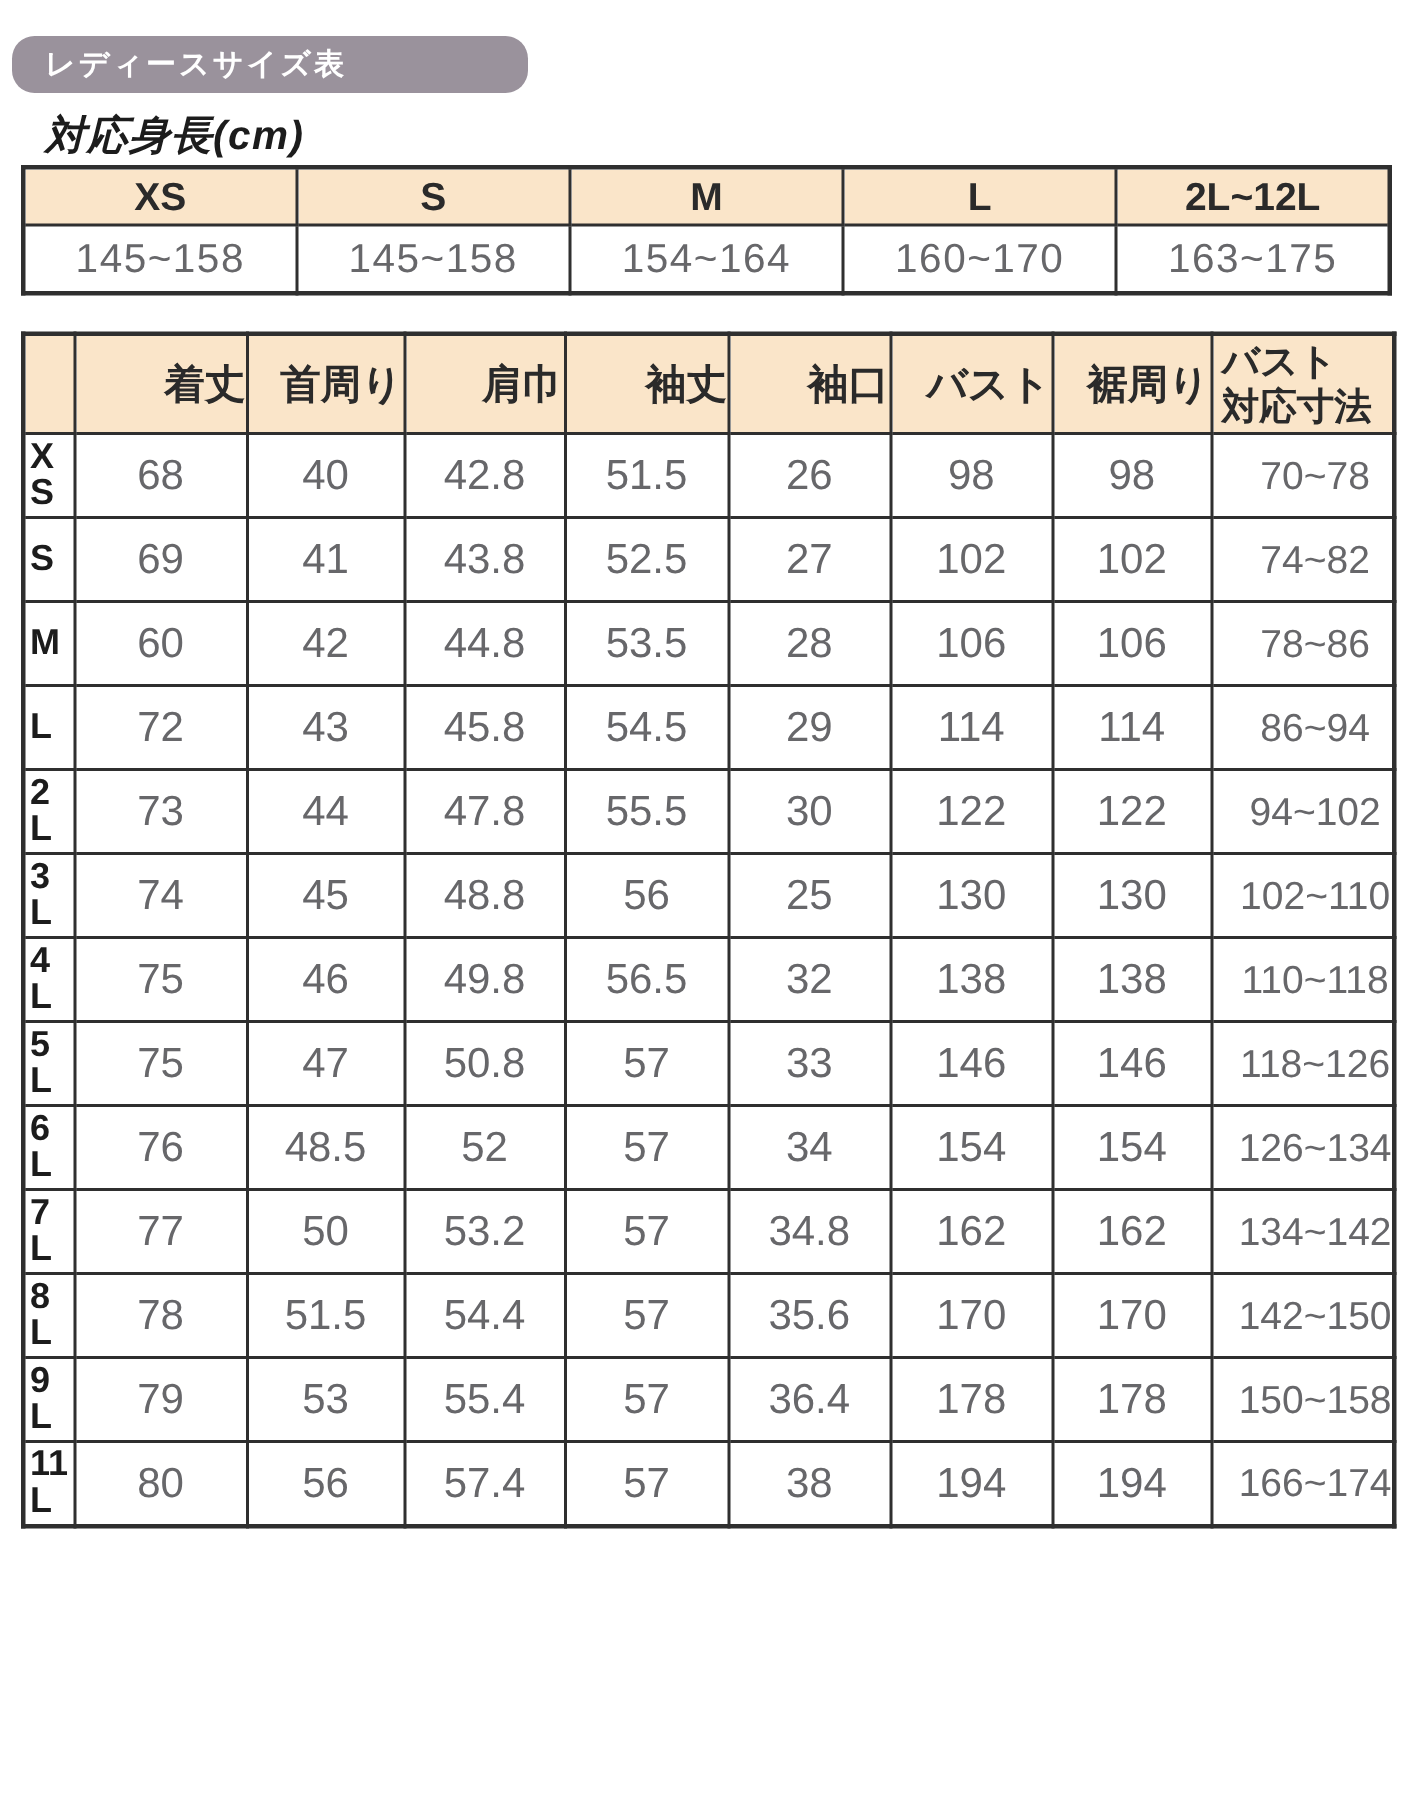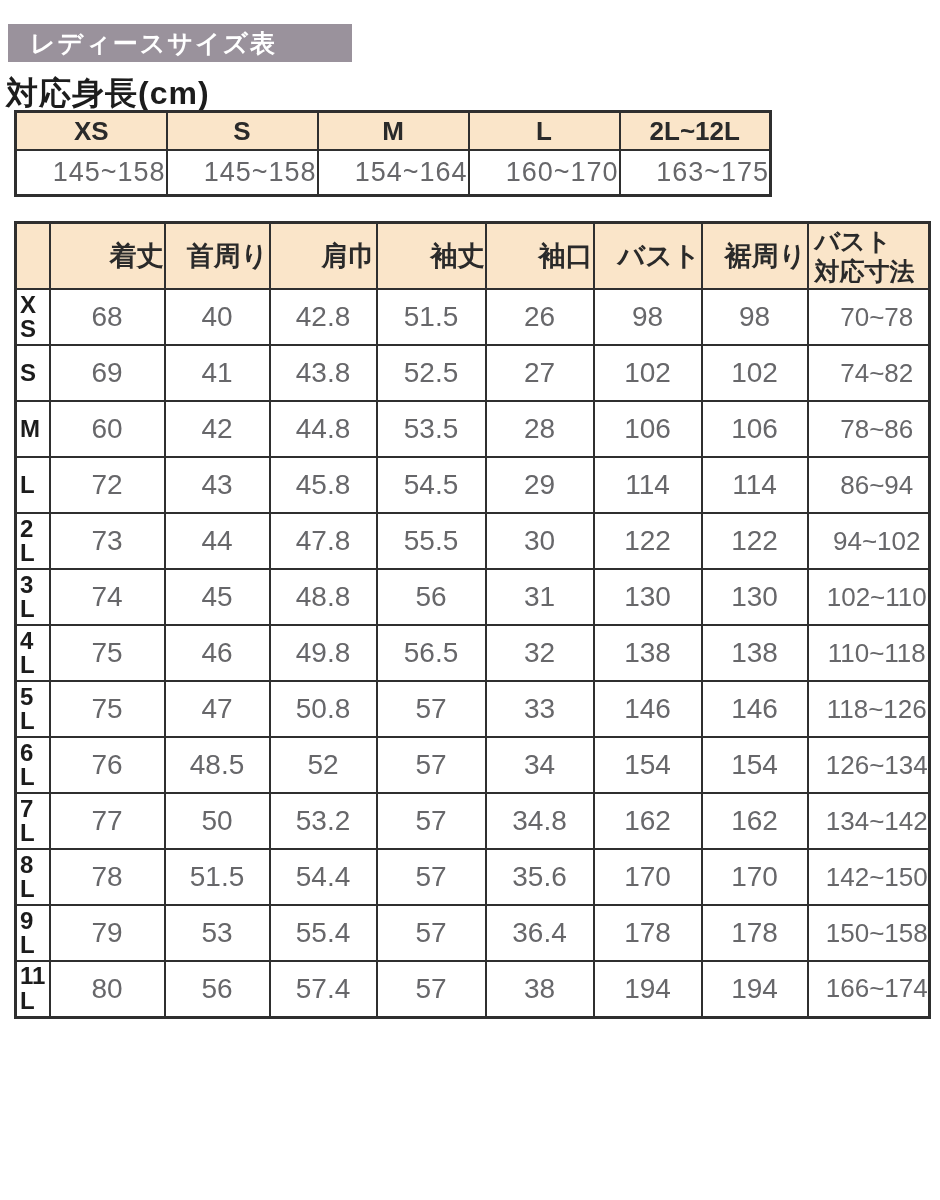--- a/index.html
+++ b/index.html
@@ -16,45 +16,47 @@
     overflow: hidden;
   }
   .title-bar {
     position: absolute;
     left: 8px;
     top: 24px;
     width: 344px;
     height: 38px;
     background: #9a929c;
     color: #ffffff;
-    font-size: 25px;
+    font-size: 20px;
     font-weight: bold;
     line-height: 38px;
     padding-left: 22px;
     letter-spacing: 2px;
     box-sizing: border-box;
+    border-radius: 15px;
   }
   .subtitle {
     position: absolute;
-    left: 6px;
+    left: 30px;
     top: 72px;
-    font-size: 32px;
+    font-size: 27px;
     font-weight: bold;
     color: #1c1c1c;
     letter-spacing: 1px;
+    font-style: italic;
   }
   table {
     border-collapse: collapse;
     table-layout: fixed;
     position: absolute;
     left: 14px;
   }
   .height-table {
     top: 110px;
-    width: 758px;
+    width: 914px;
   }
   .height-table th, .height-table td,
   .size-table th, .size-table td {
     border: 2px solid #2f2f2f;
     text-align: center;
     vertical-align: middle;
     padding: 0;
     overflow: hidden;
   }
   .height-table, .size-table {
@@ -67,21 +69,20 @@
     font-weight: bold;
     color: #2a2a2a;
   }
   .height-table td {
     background: #ffffff;
     height: 43px;
     font-size: 27px;
     font-weight: normal;
     color: #67676a;
     letter-spacing: 1px;
-    text-align: right;
   }
   .size-table {
     top: 221px;
     width: 914px;
   }
   .size-table th {
     background: #fae5c9;
     font-size: 27px;
     font-weight: bold;
     color: #2a2a2a;
@@ -234,21 +235,21 @@
         <td>122</td>
         <td class="range">94~102</td>
       </tr>
       <tr>
         <th class="rlabel">3
 L</th>
         <td>74</td>
         <td>45</td>
         <td>48.8</td>
         <td>56</td>
-        <td>31</td>
+        <td>25</td>
         <td>130</td>
         <td>130</td>
         <td class="range">102~110</td>
       </tr>
       <tr>
         <th class="rlabel">4
 L</th>
         <td>75</td>
         <td>46</td>
         <td>49.8</td>

